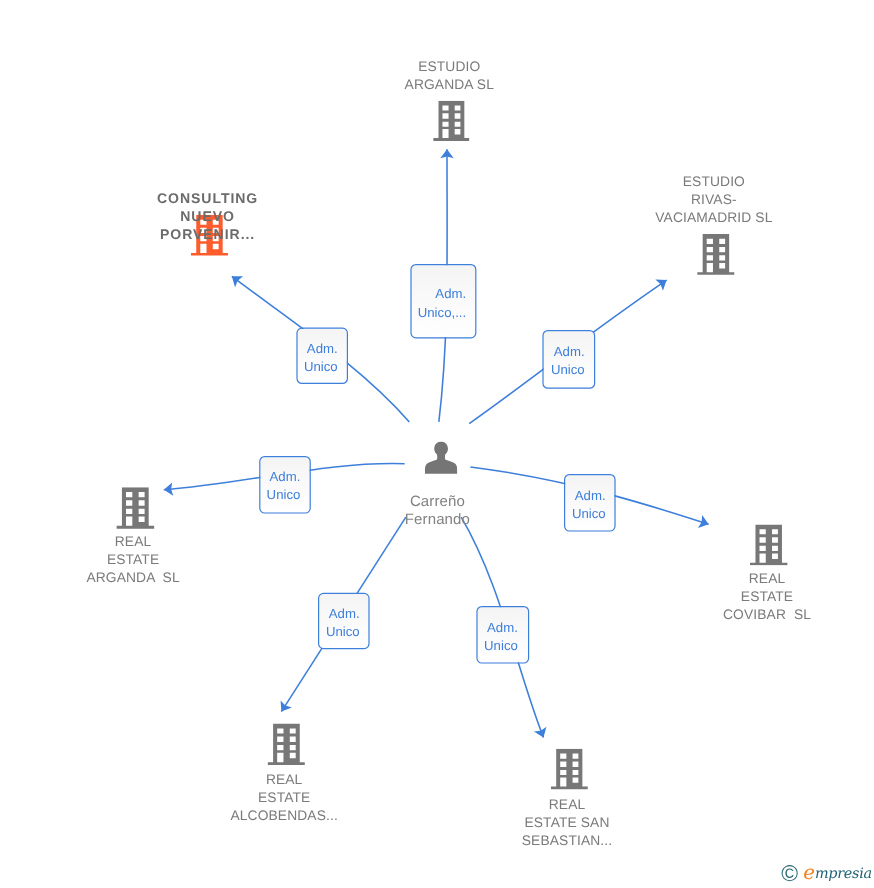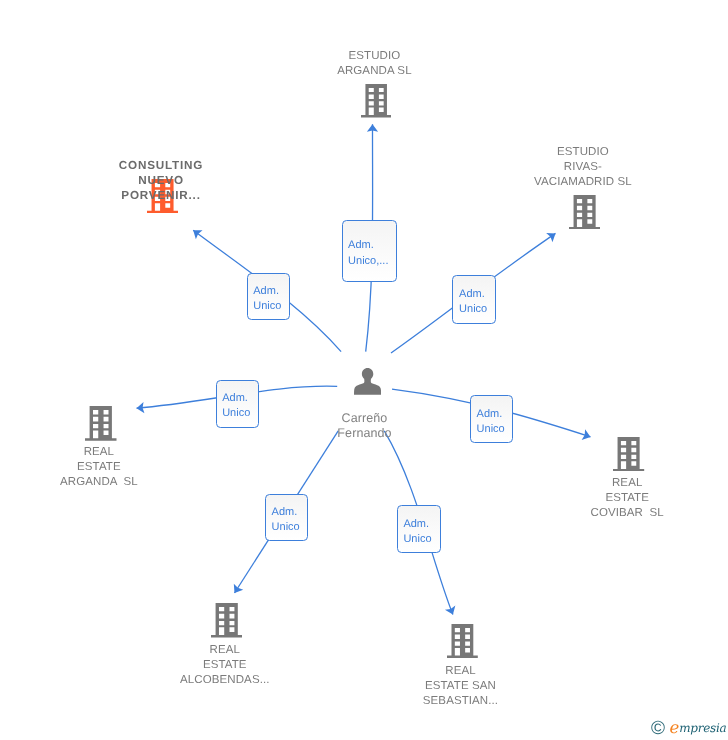--- a/index.html
+++ b/index.html
@@ -1,31 +1,31 @@
 <!DOCTYPE html>
 <html><head>
 <meta charset="utf-8">
 <title>Red societaria</title>
 <style>
   html,body{margin:0;padding:0;}
   body{width:728px;height:740px;background:#ffffff;
        font-family:"Liberation Sans",sans-serif;overflow:hidden;position:relative;
        -webkit-font-smoothing:antialiased;text-rendering:geometricPrecision;}
-  .stage{position:absolute;left:0;top:0;width:636px;height:740px;}
+  .stage{position:absolute;left:0;top:0;width:636px;height:740px;padding-left:12px;}
   svg.edges{position:absolute;left:0;top:0;width:728px;height:740px;}
   .node{position:absolute;}
   .node .icon{position:absolute;}
   .node .lbl{position:absolute;text-align:center;font-size:11.5px;color:#7b7b7b;
              line-height:15px;white-space:pre;letter-spacing:.1px;}
   .node.hl .lbl{font-weight:bold;color:#6b6b6b;font-size:11.7px;letter-spacing:0.8px;margin-top:31px;}
   .node.center .lbl{font-size:12.5px;color:#828282;line-height:15px;}
   .edgebox{position:absolute;border:1.7px solid #3d7fdb;border-radius:4.5px;
            background:linear-gradient(#f4f4f4,#fbfbfb 60%,#ffffff);
            color:#3d7fdb;font-size:11px;line-height:15.1px;
-           text-align:left;box-sizing:border-box;white-space:pre;
+           text-align:right;box-sizing:border-box;white-space:pre;
            display:flex;align-items:center;justify-content:center;
            padding-top:5px;padding-right:2.6px;}
   .icon.bldg svg{display:block;width:100%;height:100%;}
   .logo{position:absolute;white-space:nowrap;line-height:1;}
   .logo .cmark{font-size:19px;color:#2e6a78;vertical-align:-2px;font-family:"Liberation Sans",sans-serif;}
   .logo .brand{font-family:"DejaVu Serif",serif;font-style:italic;font-size:12px;
                color:#1c6072;letter-spacing:-0.25px;}
   .logo .brand .e{color:#f5821f;font-size:16.5px;margin-right:0.2px;
                   display:inline-block;transform:translateY(0.6px);}
 </style>

